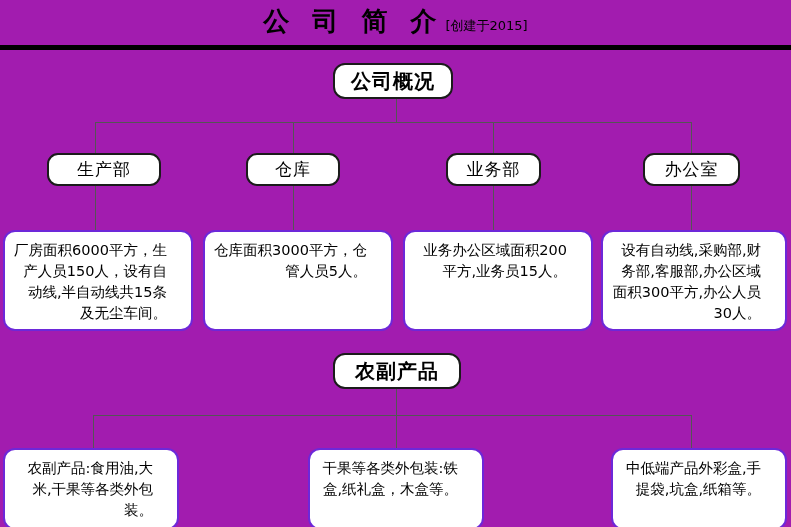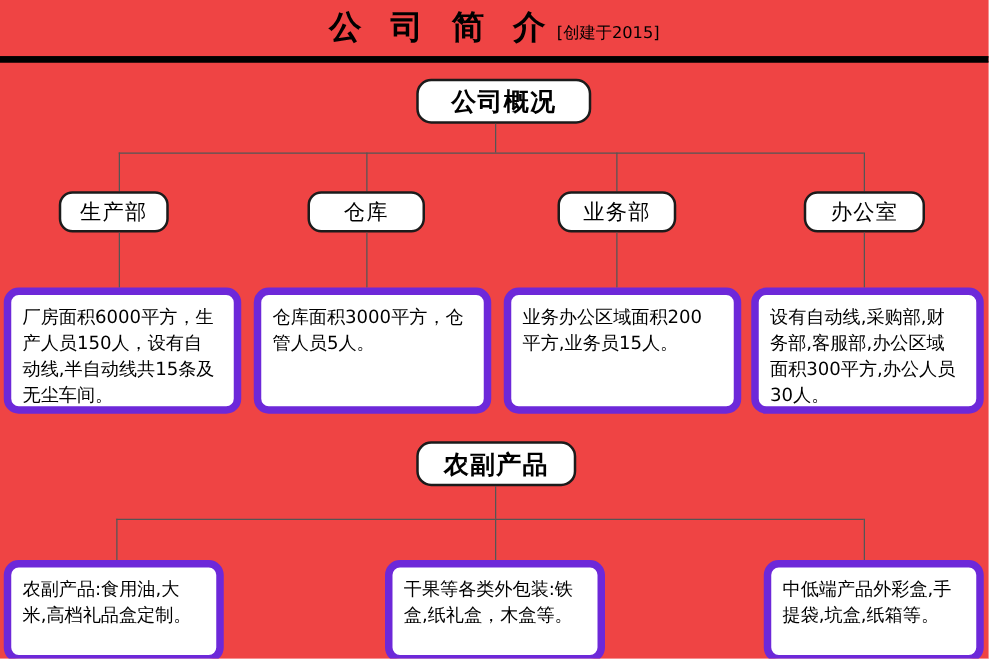--- a/index.html
+++ b/index.html
@@ -9,21 +9,21 @@
   }
   body {
     font-family: "DejaVu Sans", "Liberation Sans", sans-serif;
     color: #000000;
   }
   #page {
     position: relative;
     width: 791px;
     height: 527px;
     overflow: hidden;
-    background: #ef4444;
+    background: #a21caf;
   }
 
   
   .header {
     position: absolute;
     left: 0;
     top: 0;
     width: 791px;
     height: 48px;
   }
@@ -78,27 +78,27 @@
     letter-spacing: 1px;
     border-width: 2px;
     border-radius: 12px;
   }
   .node-dept {
     font-size: 17px;
     letter-spacing: 1px;
     border-width: 2px;
   }
   .node-detail {
-    border: 6px solid #6d28d9;
+    border: 2px solid #6d28d9;
     border-radius: 12px;
     display: block;
-    text-align: left;
+    text-align: right;
     font-size: 14.5px;
     line-height: 21px;
-    padding: 8px 14px 4px 9px;
+    padding: 8px 24px 4px 9px;
     letter-spacing: 0px;
   }
   .node-detail .txt {
     display: block;
     word-break: break-all;
   }
 
   
   .ln {
     position: absolute;
@@ -112,34 +112,34 @@
 
 <div id="page">
 
   <div class="header">
     <div class="title-wrap">
       <span class="title-main">公 司 简 介</span><span class="title-sub">[创建于2015]</span>
     </div>
     <div class="rule"></div>
   </div>
 
-  <div class="node node-root" style="left:333px; top:63px; width:140px; height:36px;">
+  <div class="node node-root" style="left:333px; top:63px; width:120px; height:36px;">
     <span>公司概况</span>
   </div>
 
   <div class="ln ln-v" style="left:396px; top:99px; width:1px; height:23px;"></div>
 
   <div class="ln ln-h" style="left:95px; top:122px; width:596px; height:1px;"></div>
 
   <div class="ln ln-v" style="left:95px;  top:122px; height:31px;"></div>
   <div class="ln ln-v" style="left:293px; top:122px; height:31px;"></div>
   <div class="ln ln-v" style="left:493px; top:122px; height:31px;"></div>
   <div class="ln ln-v" style="left:691px; top:122px; height:31px;"></div>
 
-  <div class="node node-dept" style="left:47px; top:153px; width:88px; height:33px;">
+  <div class="node node-dept" style="left:47px; top:153px; width:114px; height:33px;">
     <span>生产部</span>
   </div>
   <div class="node node-dept" style="left:446px; top:153px; width:95px; height:33px;">
     <span>业务部</span>
   </div>
   <div class="node node-dept" style="left:246px; top:153px; width:94px; height:33px;">
     <span>仓库</span>
   </div>
   <div class="node node-dept" style="left:643px; top:153px; width:97px; height:33px;">
     <span>办公室</span>
@@ -167,21 +167,21 @@
     <span>农副产品</span>
   </div>
 
   <div class="ln ln-v" style="left:396px; top:389px; width:1px; height:26px;"></div>
   <div class="ln ln-h" style="left:93px; top:415px; width:598px; height:1px;"></div>
   <div class="ln ln-v" style="left:93px;  top:415px; height:35px;"></div>
   <div class="ln ln-v" style="left:396px; top:415px; height:35px;"></div>
   <div class="ln ln-v" style="left:691px; top:415px; height:35px;"></div>
 
   <div class="node node-detail" style="left:3px; top:448px; width:176px; height:82px;">
-    <span class="txt">农副产品:食用油,大米,高档礼品盒定制。</span>
+    <span class="txt">农副产品:食用油,大米,干果等各类外包装。</span>
   </div>
   <div class="node node-detail" style="left:308px; top:448px; width:176px; height:82px;">
     <span class="txt">干果等各类外包装:铁盒,纸礼盒，木盒等。</span>
   </div>
   <div class="node node-detail" style="left:611px; top:448px; width:176px; height:82px;">
     <span class="txt">中低端产品外彩盒,手提袋,坑盒,纸箱等。</span>
   </div>
 
 </div>
 

